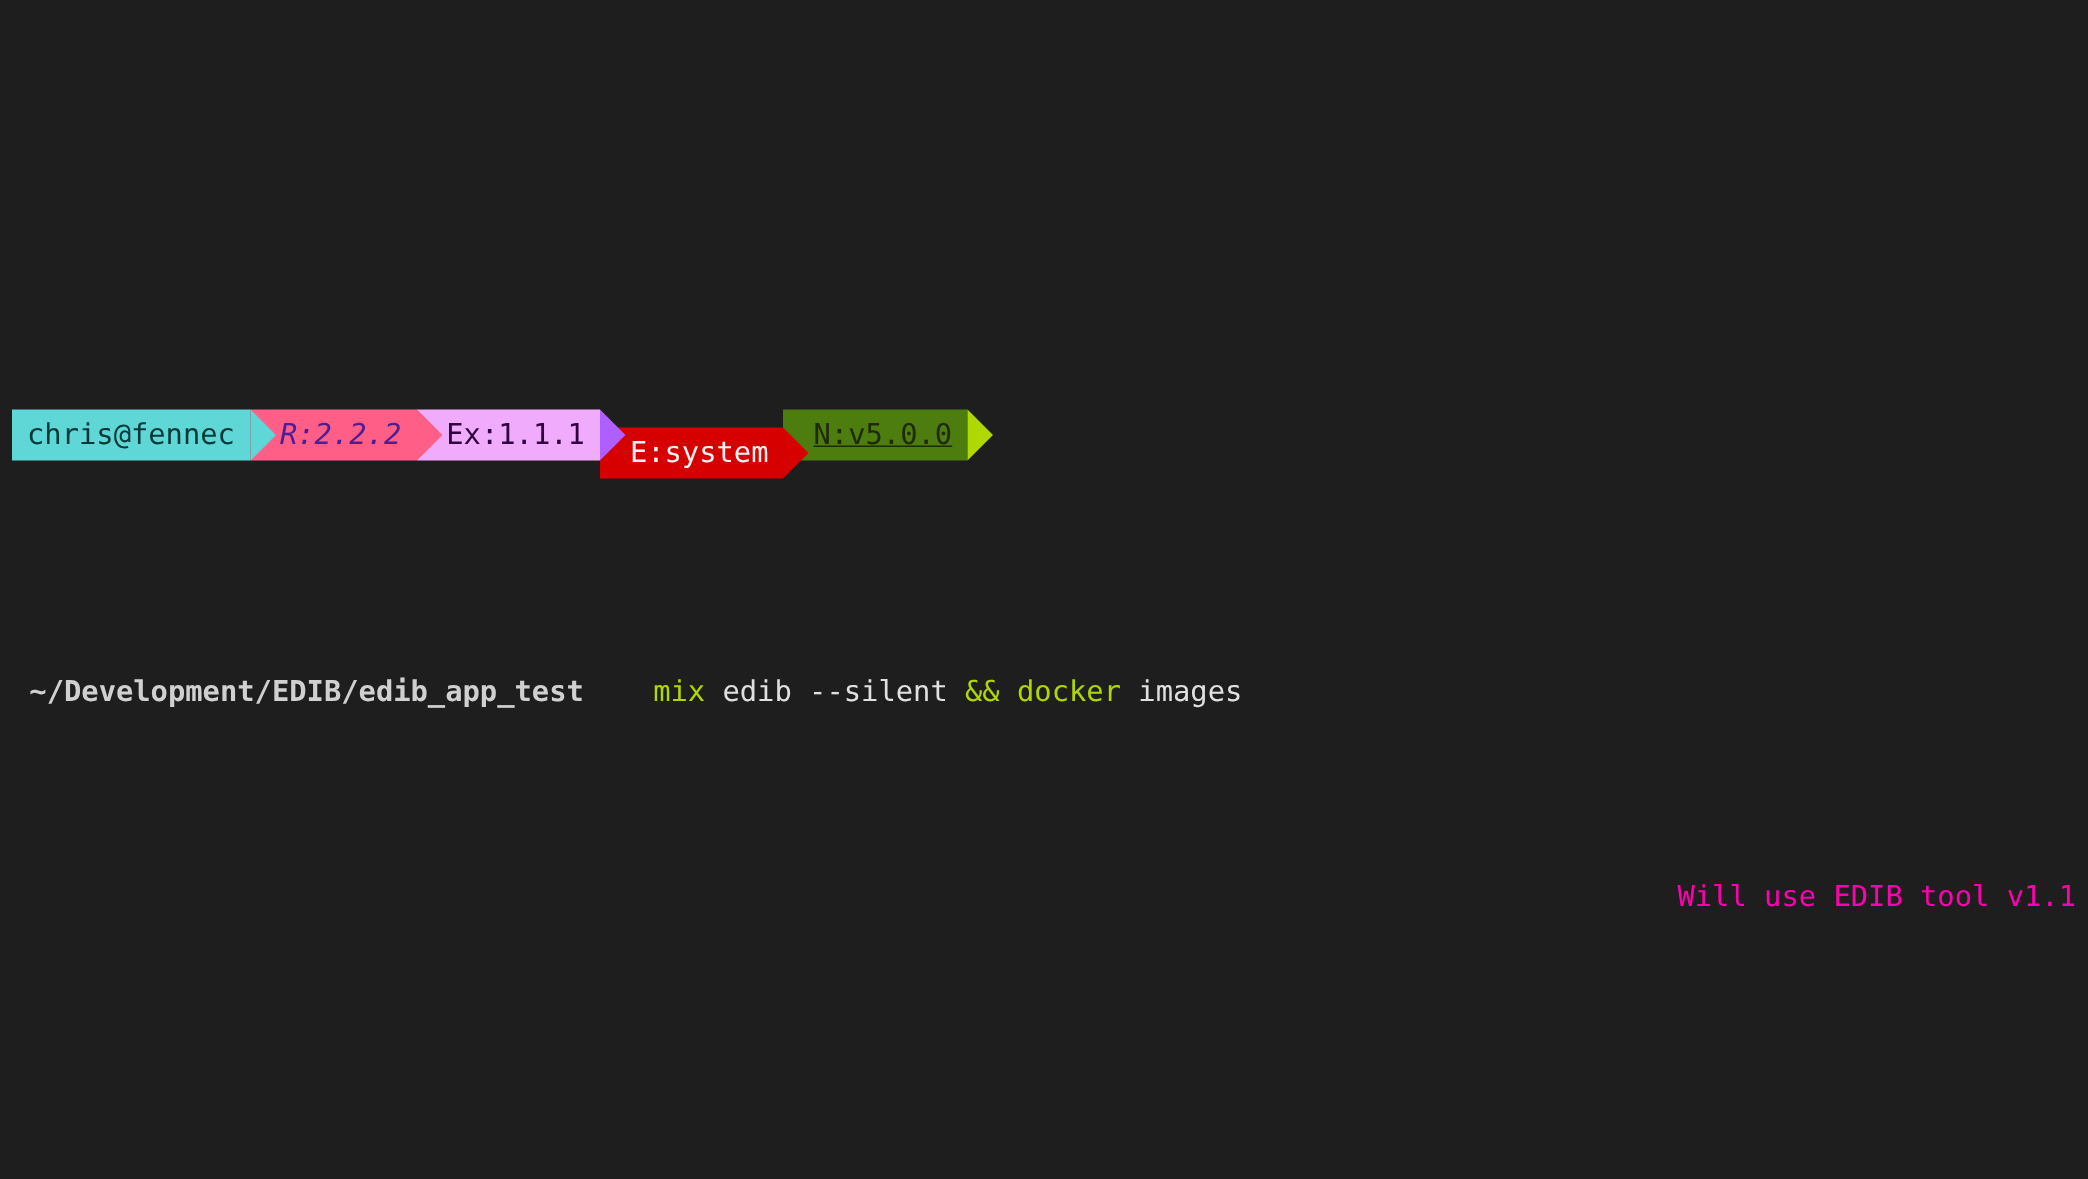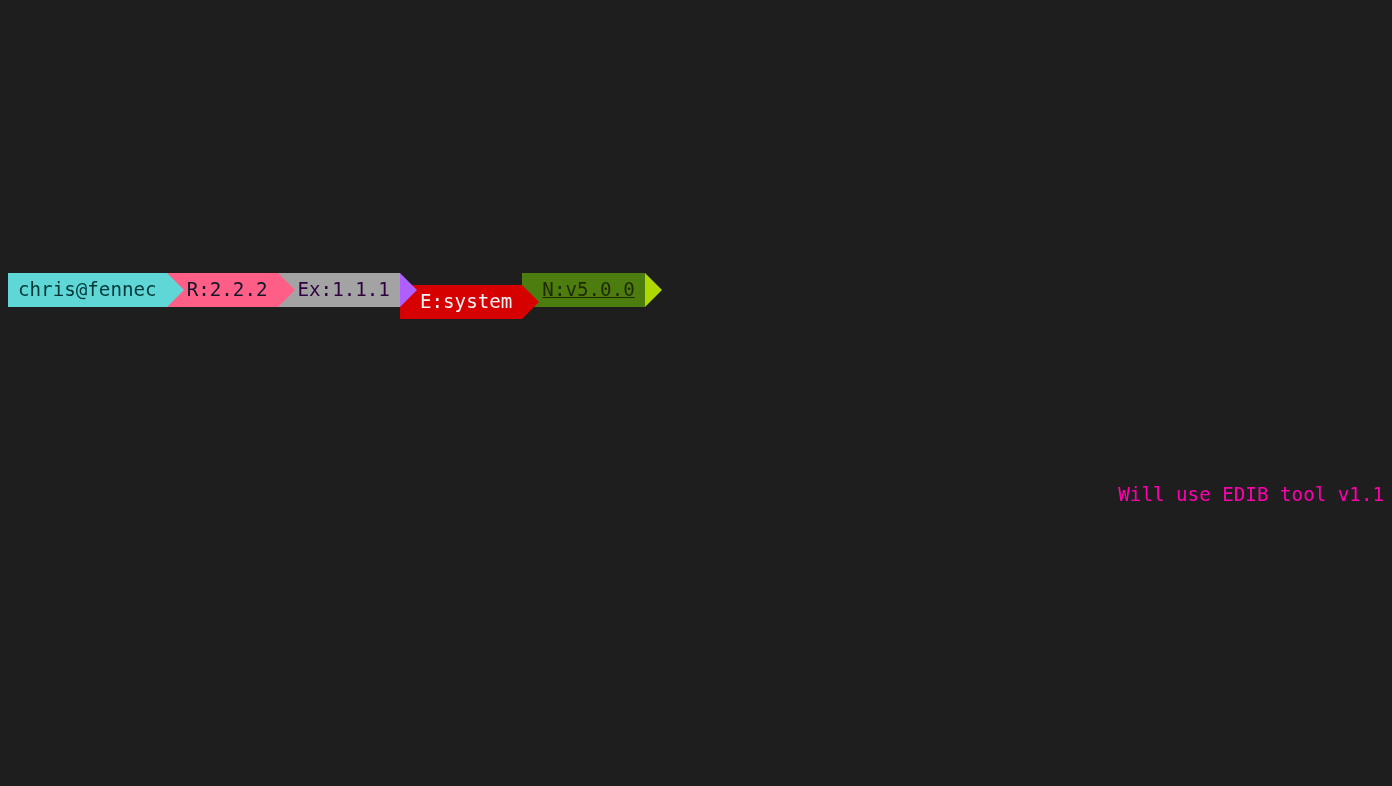--- a/index.html
+++ b/index.html
@@ -30,23 +30,23 @@
     position:absolute;
     right:-17px;
     top:0;
     width:0;height:0;
     border-top:17px solid transparent;
     border-bottom:17px solid transparent;
     z-index:2;
   }
   .seg-host   { background:#5fd7d7; color:#003838; }
   .seg-host .arrow   { border-left:17px solid #5fd7d7; }
-  .seg-ruby   { background:#ff5f87; color:#0f172a; }
+  .seg-ruby   { background:#ff5f87; color:#4c1d95;font-style:italic; }
   .seg-ruby .arrow   { border-left:17px solid #ff5f87; }
-  .seg-ex     { background:#a3a3a3; color:#2e003f; }
+  .seg-ex     { background:#f0abfc; color:#2e003f; }
   .seg-ex .arrow     { border-left:17px solid #af5fff; }
   .seg-env    { background:#d70000; color:#f2f2f2;margin-top:24px; }
   .seg-env .arrow    { border-left:17px solid #d70000; }
   .seg-node   { background:#4d7c0f; color:#1e2a00;text-decoration:underline; }
   .seg-node .arrow   { border-left:17px solid #afd700; }
 
   .row { padding:0; }
   .cwd     { color:#d0d0d0; font-weight:600; }
   .cmd     { color:#afd700; }
   .cmd-sub { color:#e0e0e0; }
@@ -67,20 +67,21 @@
   
   <div class="status">
     <span class="seg seg-host"><span>chris@fennec</span><span class="arrow"></span></span>
     <span class="seg seg-ruby"><span>R:2.2.2</span><span class="arrow"></span></span>
     <span class="seg seg-ex"><span>Ex:1.1.1</span><span class="arrow"></span></span>
     <span class="seg seg-env"><span>E:system</span><span class="arrow"></span></span>
     <span class="seg seg-node"><span>N:v5.0.0</span><span class="arrow"></span></span>
   </div>
 
   
+  <div class="row"><span class="cwd"> ~/Development/EDIB/edib_app_test </span><span>   </span><span class="cmd">mix</span><span class="cmd-sub"> edib --silent </span><span class="cmd-op">&amp;&amp;</span><span class="cmd-hot"> docker</span><span class="cmd-arg"> images</span></div>
 
   <div class="row magenta">Will use EDIB tool v1.1</div>
 
   
   
   
   
 
   <div class="row"></div>
   

